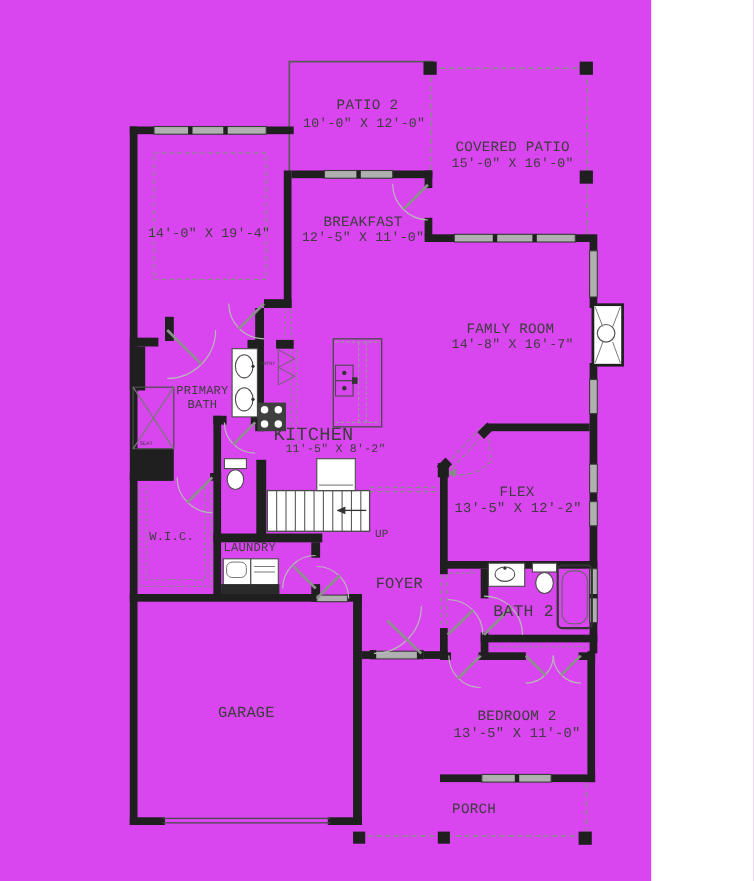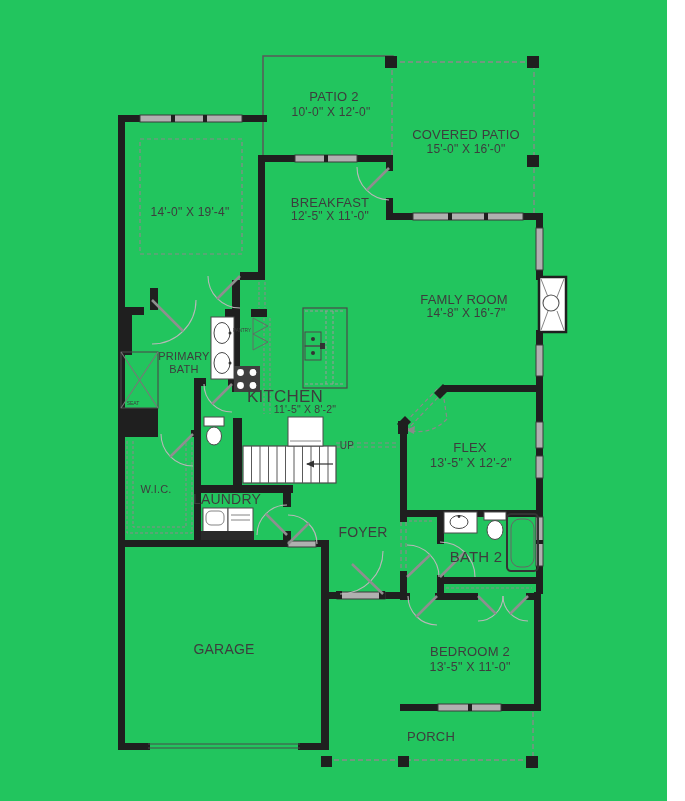--- a/index.html
+++ b/index.html
@@ -1,20 +1,20 @@
 <!DOCTYPE html>
 <html><head>
 <meta charset="utf-8">
 <style>
   html,body{margin:0;padding:0;background:#ffffff;}
   .plan-wrap{
     position:relative;
-    width:667px;height:801px;
-    background:#22c55e;
-    font-family:Liberation Sans, sans-serif;
+    width:592px;height:801px;
+    background:#d946ef;
+    font-family:Liberation Mono, monospace;
     overflow:hidden;
   }
   .plan-wrap svg{position:absolute;left:0;top:0;}
   .lbl{
     position:absolute;
     transform:translate(-50%,-50%);
     color:#3d3d3d;
     text-align:center;
     white-space:nowrap;
     line-height:1.15;
@@ -331,30 +331,30 @@
   <div class="lbl name" style="left:285px;top:397px;font-size:17px">KITCHEN</div>
   <div class="lbl dims" style="left:305px;top:409px;font-size:10.5px">11'-5" X 8'-2"</div>
 
   <div class="lbl name" style="left:470px;top:448px">FLEX</div>
   <div class="lbl dims" style="left:471px;top:463px;font-size:12.5px">13'-5" X 12'-2"</div>
 
   <div class="lbl name wrap" style="left:184px;top:363px;width:58px;font-size:11px">PRIMARY BATH</div>
 
   <div class="lbl name" style="left:156px;top:489px;font-size:11px">W.I.C.</div>
 
-  <div class="lbl name" style="left:227px;top:499px;font-size:14px">LAUNDRY</div>
+  <div class="lbl name" style="left:227px;top:499px;font-size:11px">LAUNDRY</div>
 
   <div class="lbl name" style="left:363px;top:532px;font-size:14px">FOYER</div>
 
   <div class="lbl name" style="left:476px;top:557px;font-size:15px">BATH 2</div>
 
   <div class="lbl name" style="left:224px;top:649px;font-size:14px">GARAGE</div>
 
   <div class="lbl name" style="left:470px;top:652px">BEDROOM 2</div>
   <div class="lbl dims" style="left:470px;top:667px;font-size:12.5px">13'-5" X 11'-0"</div>
 
   <div class="lbl name" style="left:431px;top:737px;font-size:13px">PORCH</div>
 
-  <div class="lbl small" style="left:347px;top:446px">UP</div>
+  <div class="lbl small" style="left:347px;top:487px">UP</div>
   <div class="lbl tiny" style="left:133px;top:404px">SEAT</div>
   <div class="lbl tiny" style="left:242px;top:331px;font-size:4.5px">PANTRY</div>
 
 </div>
 
 </body></html>

